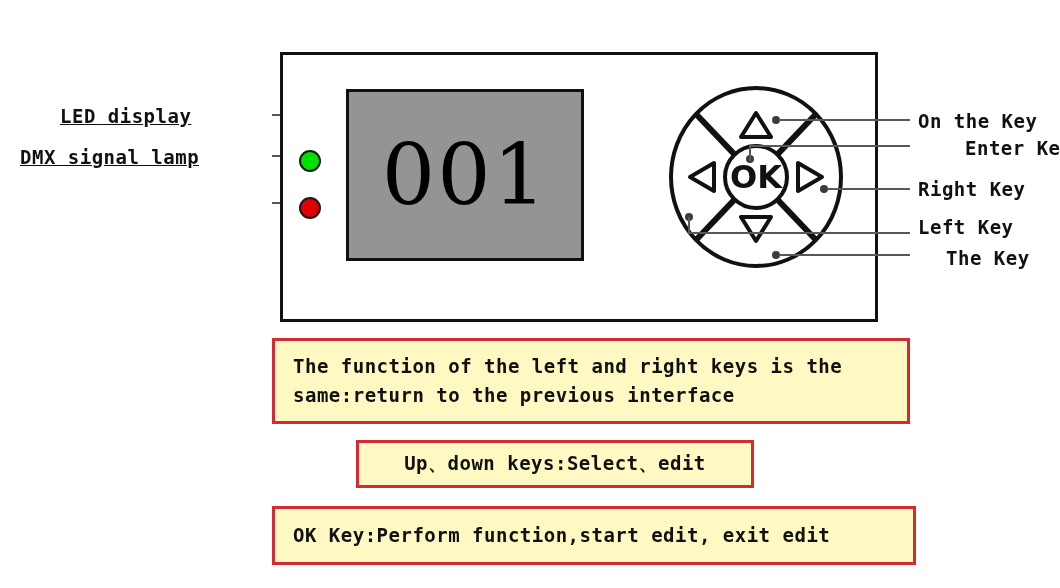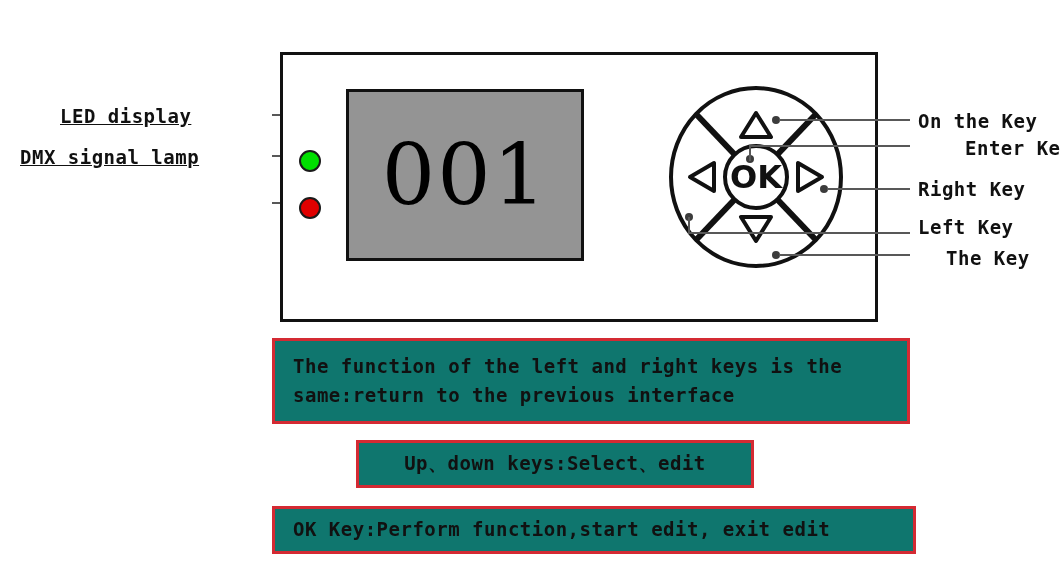--- a/index.html
+++ b/index.html
@@ -97,38 +97,38 @@
     color: #111111;
     white-space: nowrap;
     letter-spacing: 0.5px;
   }
   .label-left { text-align: left; text-decoration: underline; }
 
   
   .note {
     position: absolute;
     border: 3px solid #d42a33;
-    background: #0f766e;
+    background: #fef9c3;
     box-sizing: border-box;
     display: flex;
     flex-direction: column;
     justify-content: center;
   }
   .note-line {
     font-family: "DejaVu Sans Mono", "Liberation Mono", monospace;
     font-size: 19px;
     font-weight: bold;
     color: #111111;
     white-space: nowrap;
     letter-spacing: 0.5px;
     line-height: 1.55;
   }
   .note-1 { left: 272px; top: 338px; width: 638px; height: 86px; padding: 0 18px; }
   .note-2 { left: 356px; top: 440px; width: 398px; height: 48px; align-items: center; }
-  .note-3 { left: 272px; top: 506px; width: 644px; height: 48px; padding: 16px 18px; }
+  .note-3 { left: 272px; top: 506px; width: 644px; height: 59px; padding: 16px 18px; }
 </style>
 </head>
 <body>
 
 <div id="stage">
 
   <div class="label label-left" style="left: 60px; top: 105px; width: 205px;">LED display</div>
   <div class="label label-left" style="left: 20px; top: 146px; width: 245px;">DMX signal lamp</div>
 
   <div class="lead lead-h" style="left: 272px; top: 114px; width: 86px;"></div>

